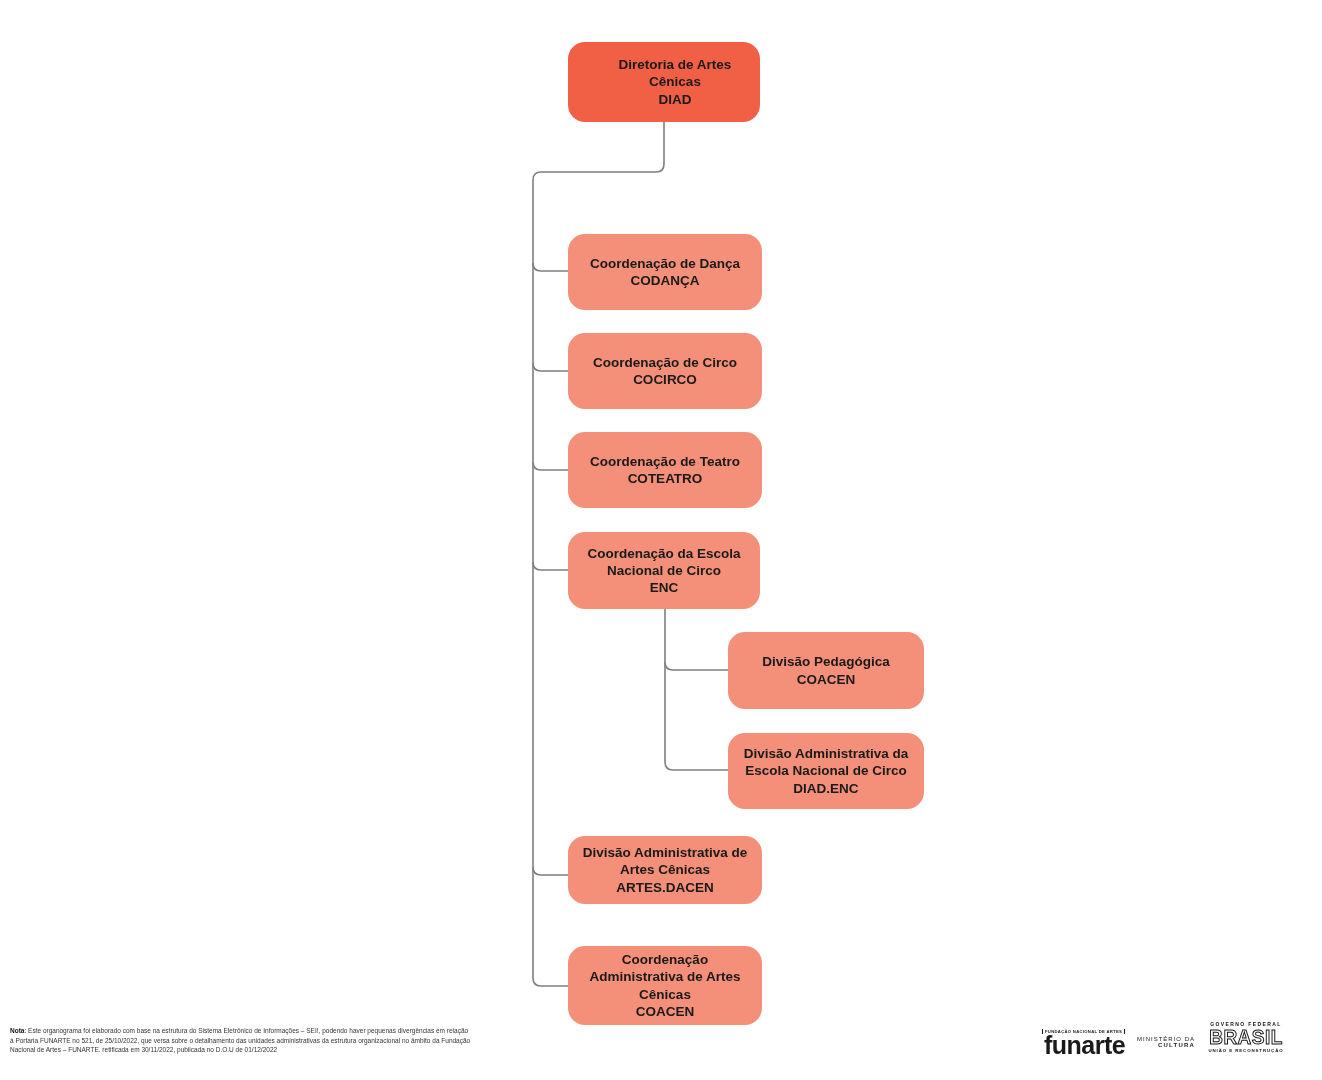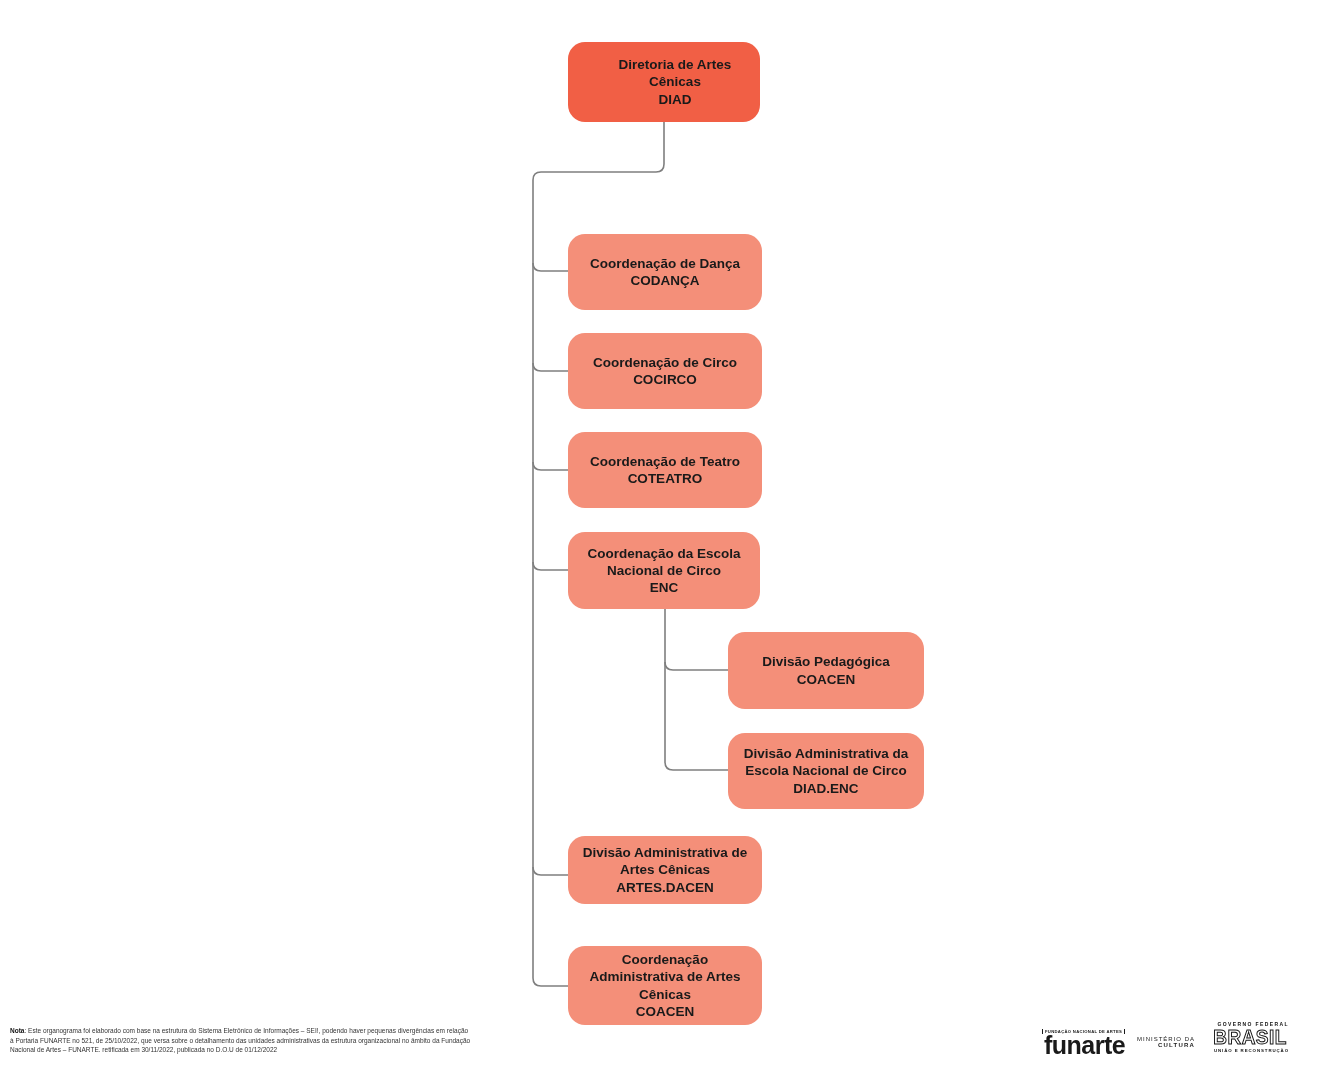--- a/index.html
+++ b/index.html
@@ -22,21 +22,21 @@
     font-size:6.5px;line-height:9.5px;color:#333;
   }
   .note b{color:#111;}
   .footer-logos{position:absolute;left:1042px;top:1020px;width:250px;height:50px;}
   .logo-funarte{position:absolute;left:0px;top:9px;text-align:right;color:#1a1a1a;}
   .logo-funarte .tagline{font-size:4.2px;font-weight:bold;letter-spacing:.3px;white-space:nowrap;border-left:1px solid #1a1a1a;border-right:1px solid #1a1a1a;padding:0 2px;}
   .logo-funarte .wordmark{font-size:25px;font-weight:800;letter-spacing:-.5px;line-height:.92;}
   .logo-ministerio{position:absolute;left:95px;top:16px;width:58px;text-align:right;color:#1a1a1a;}
   .logo-ministerio .l1{font-size:6px;font-weight:500;letter-spacing:1px;white-space:nowrap;}
   .logo-ministerio .l2{font-size:6px;font-weight:800;letter-spacing:1.2px;white-space:nowrap;}
-  .logo-governo{position:absolute;left:161px;top:1px;width:86px;text-align:right;color:#111;}
+  .logo-governo{position:absolute;left:161px;top:1px;width:86px;text-align:center;color:#111;}
   .logo-governo .top{font-size:5px;font-weight:800;letter-spacing:1.4px;white-space:nowrap;}
   .logo-governo .wordmark{
     font-size:20px;font-weight:900;letter-spacing:.5px;line-height:1.05;
     color:#fff;-webkit-text-stroke:1px #111;transform:scaleX(.95);transform-origin:center;
   }
   .logo-governo .bottom{font-size:4.4px;font-weight:600;letter-spacing:.9px;white-space:nowrap;}
 </style>
 </head>
 <body>
 

